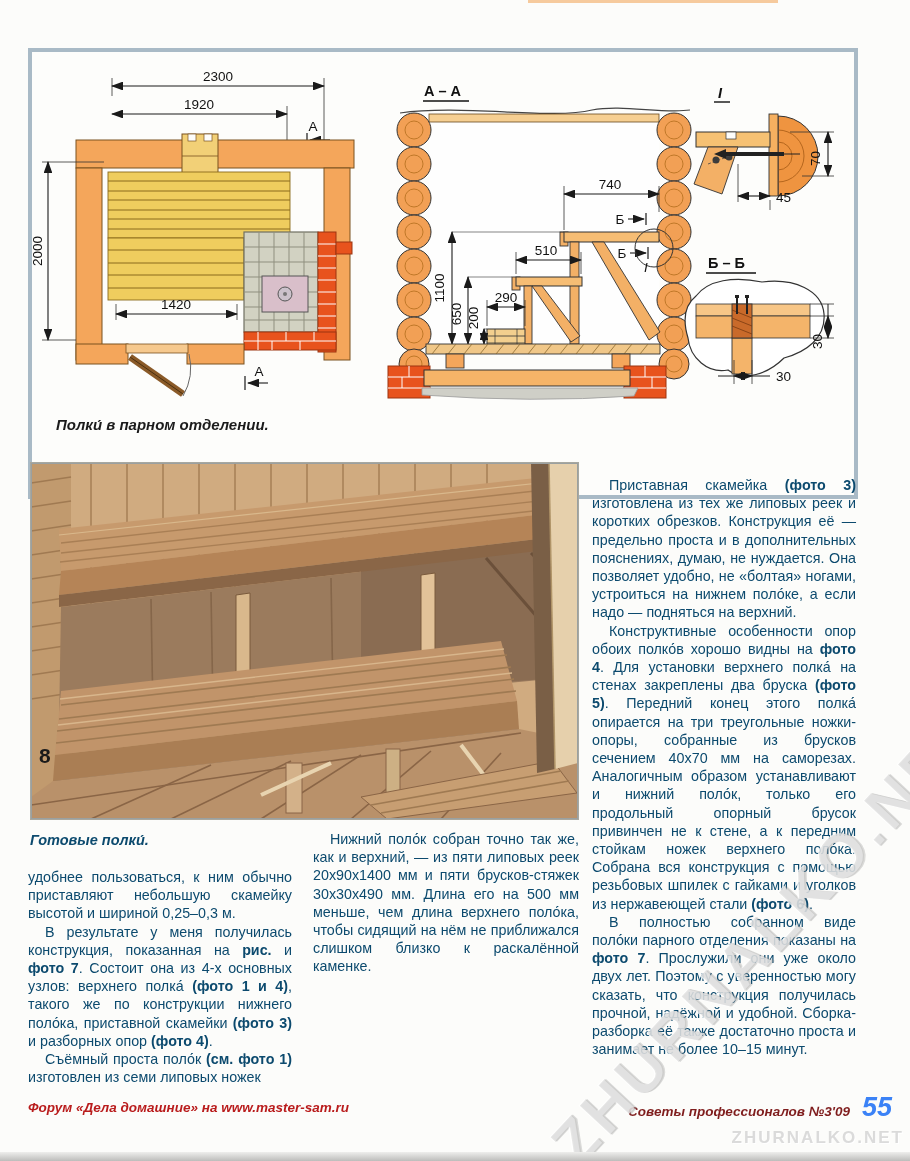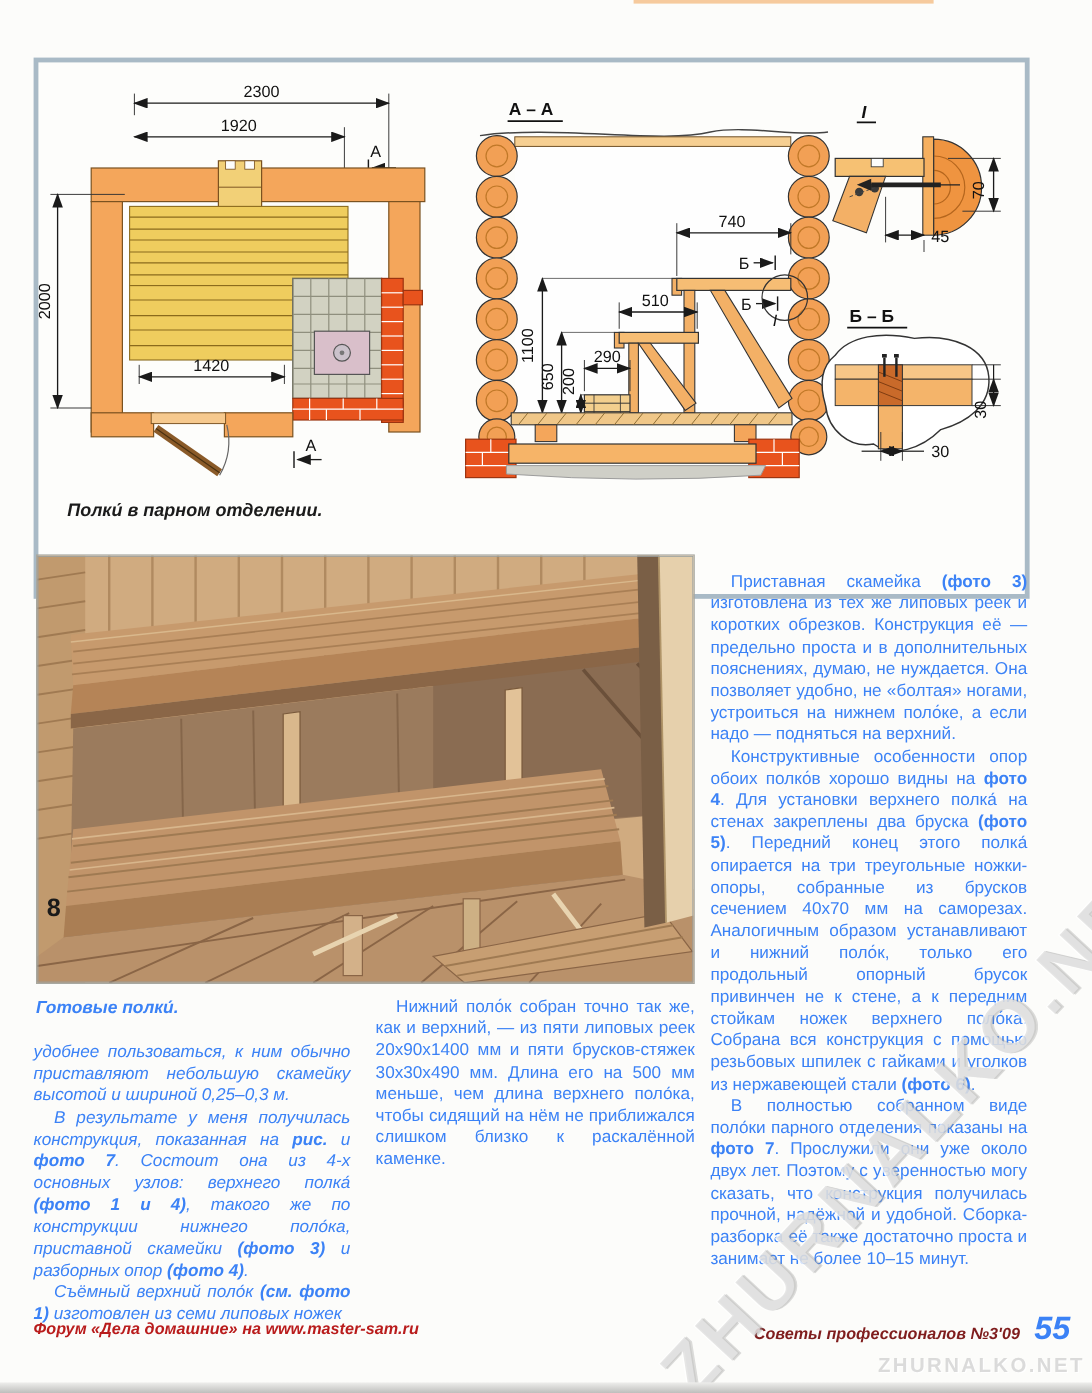--- a/index.html
+++ b/index.html
@@ -6,26 +6,26 @@
   .page{position:relative;width:910px;height:1161px;background:#fcfcfa;overflow:hidden;
         font-family:"Liberation Sans",sans-serif;color:#111;}
   .scan-top{position:absolute;left:528px;top:0;width:250px;height:3px;background:#f0a050;opacity:.55;}
   .scan-bottom{position:absolute;left:0;top:1152px;width:910px;height:9px;
         background:linear-gradient(#eeeeec,#bdbdbb);}
   .panel{position:absolute;left:28px;top:48px;width:830px;height:451px;
         border:4px solid #a9bac6;background:#fdfdfb;box-sizing:border-box;text-align:right;}
   .panel svg{position:absolute;left:0;top:0;}
   .photo{position:absolute;left:30px;top:462px;width:547px;height:356px;border:1px solid #a8a8a0;}
   .caption-photo{position:absolute;left:30px;top:832px;width:270px;
-        font-style:italic;font-weight:bold;font-size:14.5px;color:#3b82f6;}
-  .col{position:absolute;text-align:justify;font-size:14.3px;line-height:18.2px;color:#3b82f6;}
+        font-style:italic;font-weight:bold;font-size:14.5px;color:#0c4a6e;}
+  .col{position:absolute;text-align:justify;font-size:14.3px;line-height:18.2px;color:#0c4a6e;}
   .col p{margin:0;}
   .col p.ind{text-indent:17px;}
   .b{font-weight:bold;}
-  .col-left{left:28px;top:868px;width:264px;font-style:italic;}
+  .col-left{left:28px;top:868px;width:264px;}
   .col-mid{left:313px;top:830px;width:266px;}
   .col-right{left:592px;top:476px;width:264px;}
   .footer-left{position:absolute;left:28px;top:1100px;font-weight:bold;font-style:italic;
         font-size:13.5px;color:#b91c1c;}
   .footer-right{position:absolute;right:18px;top:1092px;display:flex;align-items:baseline;gap:12px;}
   .footer-right .journal{font-weight:bold;font-style:italic;font-size:13.5px;color:#7f1d1d;margin-left:44px;}
   .footer-right .pagenum{font-weight:bold;font-style:italic;font-size:27px;color:#3b82f6;}
   .wm-big{position:absolute;left:468px;top:900px;transform:rotate(-47deg);transform-origin:center;
         font-weight:bold;font-size:62px;letter-spacing:5px;white-space:nowrap;
         color:rgba(173,173,173,.30);
@@ -453,21 +453,21 @@
       <text x="8" y="300" font-size="21" font-weight="bold" fill="#1a1a1a">8</text>
       <rect x="0.5" y="0.5" width="546" height="355" fill="none" stroke="#9aa0a0" stroke-width="1"></rect>
     </svg>
   </div>
 
   <div class="caption-photo">Готовые полки́.</div>
 
   <div class="col col-left">
       <p><span>удобнее пользоваться, к ним обычно приставляют небольшую скамейку высотой и шириной 0,25–0,3 м.</span></p>
       <p class="ind"><span>В результате у меня получилась конструкция, показанная на </span><span class="b">рис.</span><span> и </span><span class="b">фото 7</span><span>. Состоит она из 4-х основных узлов: верхнего полка́ </span><span class="b">(фото 1 и 4)</span><span>, такого же по конструкции нижнего поло́ка, приставной скамейки </span><span class="b">(фото 3)</span><span> и разборных опор </span><span class="b">(фото 4)</span><span>.</span></p>
-      <p class="ind"><span>Съёмный верхний поло́к </span><span class="b">(см. фото 1)</span><span> изготовлен из семи липовых ножек</span></p>
+      <p class="ind"><span>Съёмный проста поло́к </span><span class="b">(см. фото 1)</span><span> изготовлен из семи липовых ножек</span></p>
     </div>
   <div class="col col-mid">
       <p class="ind"><span>Нижний поло́к собран точно так же, как и верхний, — из пяти липовых реек 20х90х1400 мм и пяти брусков-стяжек 30х30х490 мм. Длина его на 500 мм меньше, чем длина верхнего поло́ка, чтобы сидящий на нём не приближался слишком близко к раскалённой каменке.</span></p>
     </div>
   <div class="col col-right">
       <p class="ind"><span>Приставная скамейка </span><span class="b">(фото 3)</span><span> изготовлена из тех же липовых реек и коротких обрезков. Конструкция её — предельно проста и в дополнительных пояснениях, думаю, не нуждается. Она позволяет удобно, не «болтая» ногами, устроиться на нижнем поло́ке, а если надо — подняться на верхний.</span></p>
       <p class="ind"><span>Конструктивные особенности опор обоих полко́в хорошо видны на </span><span class="b">фото 4</span><span>. Для установки верхнего полка́ на стенах закреплены два бруска </span><span class="b">(фото 5)</span><span>. Передний конец этого полка́ опирается на три треугольные ножки-опоры, собранные из брусков сечением 40х70 мм на саморезах. Аналогичным образом устанавливают и нижний поло́к, только его продольный опорный брусок привинчен не к стене, а к передним стойкам ножек верхнего поло́ка. Собрана вся конструкция с помощью резьбовых шпилек с гайками и уголков из нержавеющей стали </span><span class="b">(фото 6)</span><span>.</span></p>
       <p class="ind"><span>В полностью собранном виде поло́ки парного отделения показаны на </span><span class="b">фото 7</span><span>. Прослужили они уже около двух лет. Поэтому с уверенностью могу сказать, что конструкция получилась прочной, надёжной и удобной. Сборка-разборка её также достаточно проста и занимает не более 10–15 минут.</span></p>
     </div>
 

